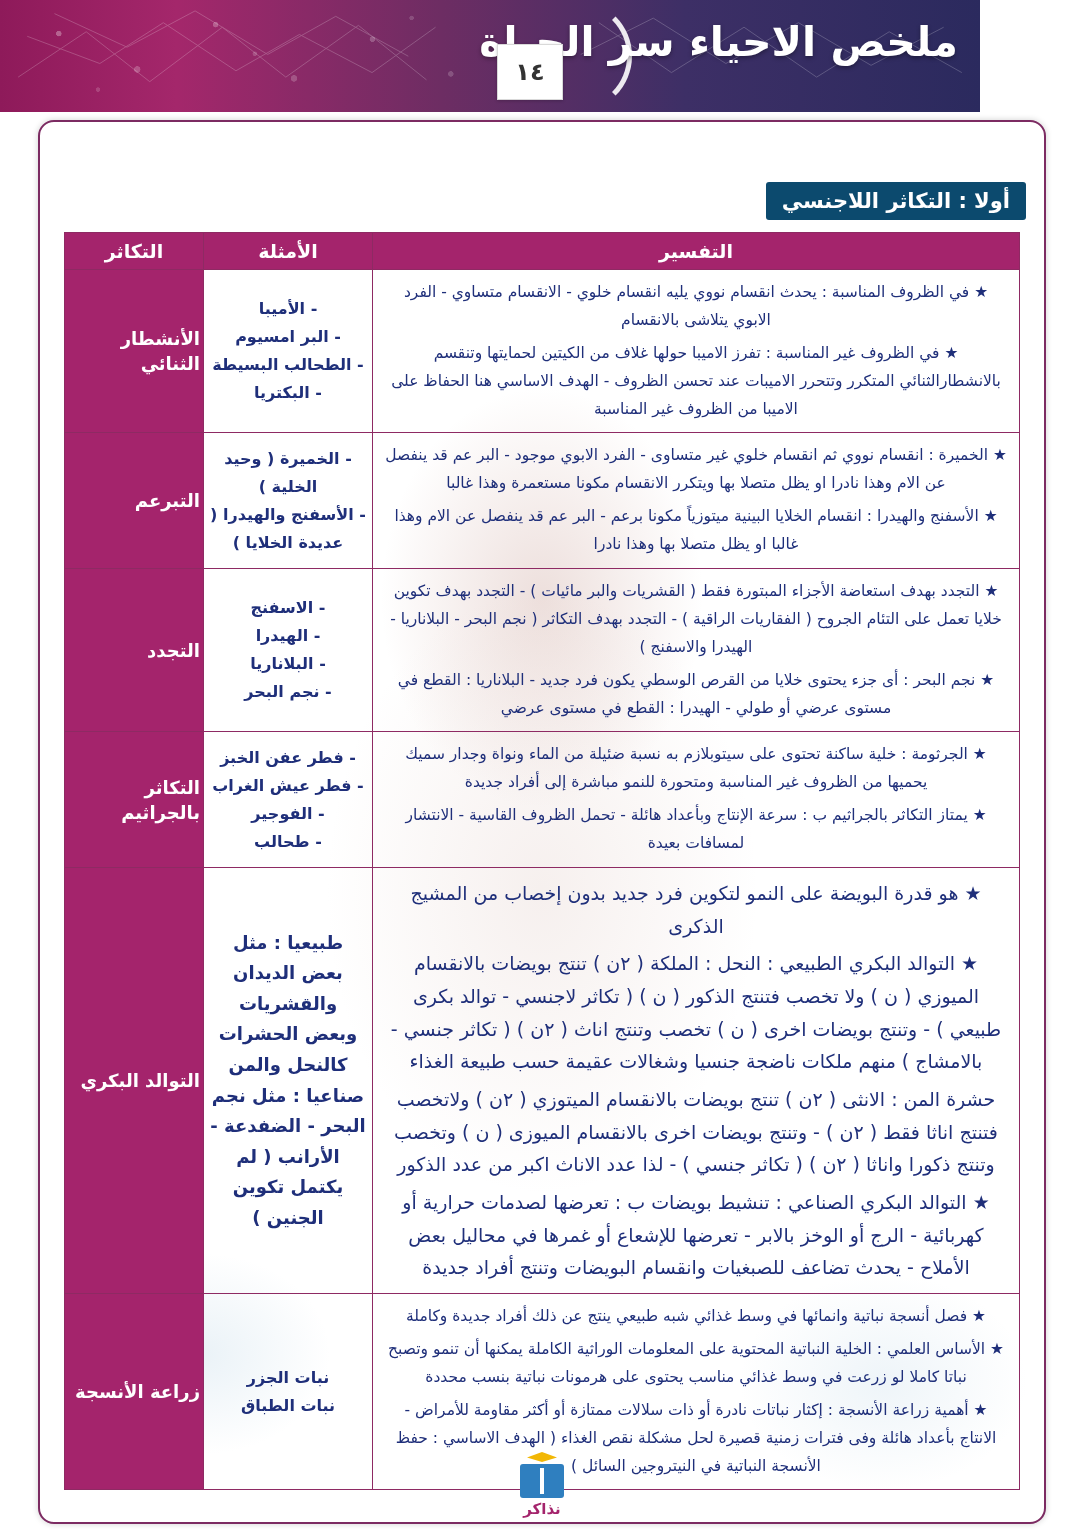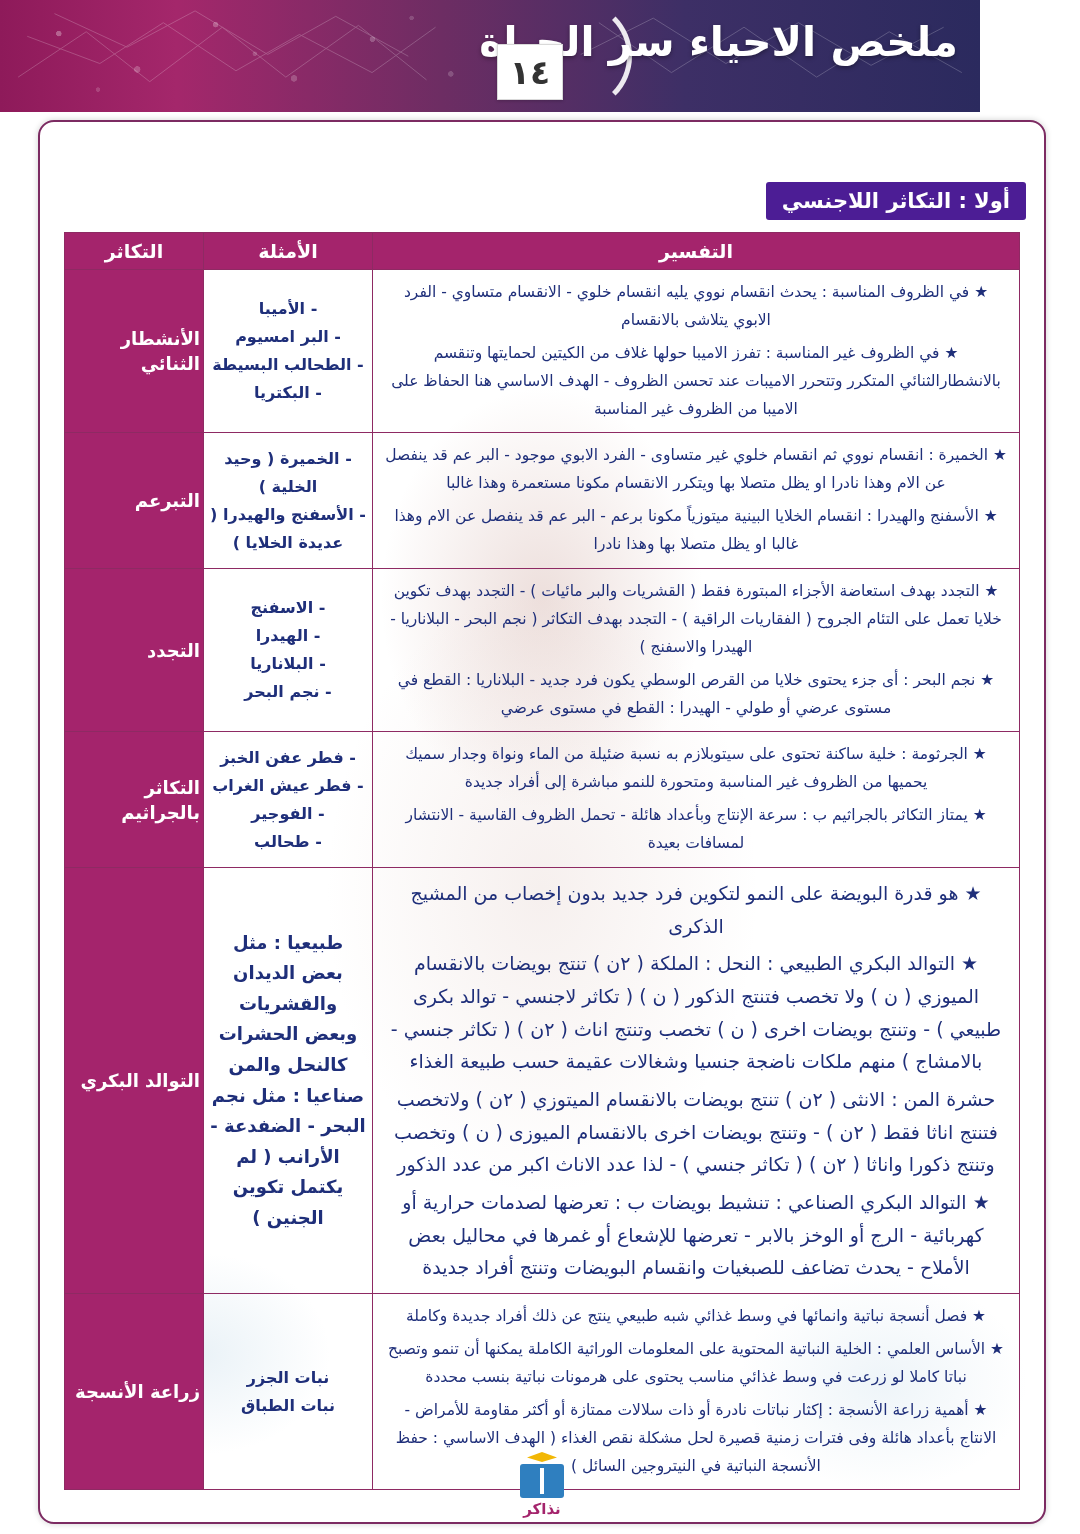--- a/index.html
+++ b/index.html
@@ -38,21 +38,21 @@
     color:#ffffff;font-size:41px;font-weight:bold;
     text-shadow:0 2px 4px rgba(0,0,0,.35);
     letter-spacing:0px;
     white-space:nowrap;
   }
   .page-badge{
     position:absolute;top:44px;left:497px;
     width:64px;height:54px;background:#ffffff;
     border:1px solid #d9d9d9;
     display:flex;align-items:center;justify-content:center;
-    font-size:33px;color:#333;font-weight:600;
+    font-size:24px;color:#333;font-weight:600;
     box-shadow:0 1px 3px rgba(0,0,0,.2);
   }
   .banner-arc{
     position:absolute;top:0;left:492px;width:140px;height:112px;
     border-right:5px solid #ffffff;
     border-radius:0 0 0 0;
     box-sizing:border-box;
     border-top-right-radius:70px;
     border-bottom-right-radius:70px;
     border-top:5px solid transparent;border-bottom:5px solid transparent;
@@ -86,21 +86,21 @@
     display:flex;align-items:flex-start;justify-content:space-between;
     padding:14px 18px 4px 18px;
   }
   .main-title{
     text-align:center;flex:1;
     color:#b3246b;font-size:29px;font-weight:bold;line-height:1.45;
   }
   .main-title .l2{color:#b3246b;}
   .first-chip{
     margin-top:46px;
-    background:#4c1d95;color:#fff;
+    background:#0c4a6e;color:#fff;
     font-size:21px;font-weight:bold;
     padding:7px 16px;border-radius:3px;white-space:nowrap;
   }
 
   
   table.main{
     position:relative;
     width:956px;margin:8px auto 0 auto;
     border-collapse:collapse;
     table-layout:fixed;

